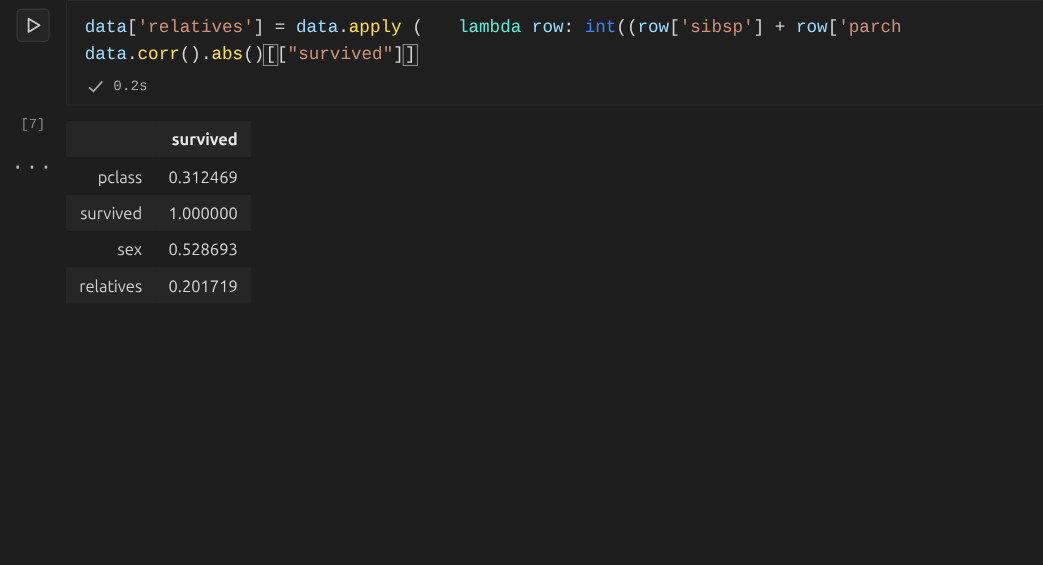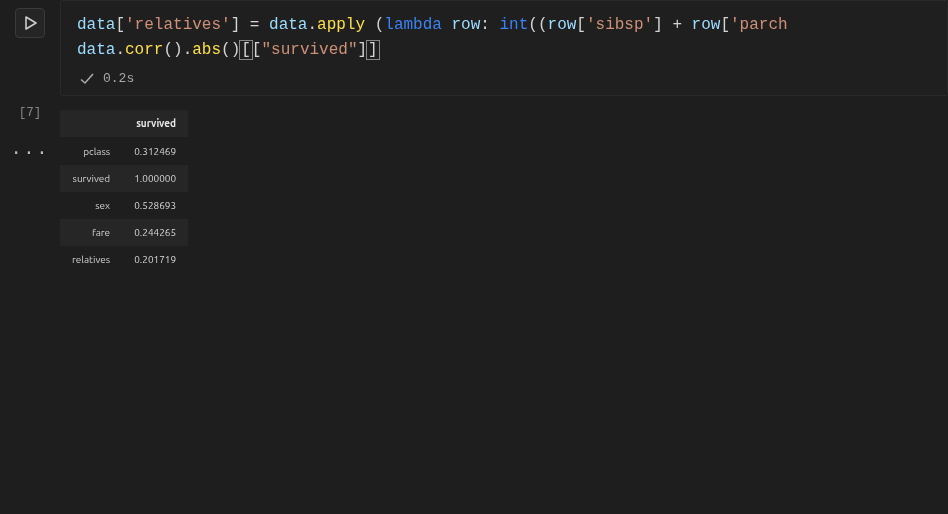--- a/index.html
+++ b/index.html
@@ -59,21 +59,21 @@
     padding: 12px 16px 6px 16px;
     font-family: Consolas, "Courier New", monospace;
     font-size: 16px;
     line-height: 1.55;
     white-space: pre;
     overflow: hidden;
     color: #d4d4d4;
   }
   .tok-ident { color: #9cdcfe; }
   .tok-str   { color: #ce9178; }
-  .tok-kw    { color: #3b82f6; }
+  .tok-kw    { color: #5eead4; margin-left: 32px; }
   .tok-func  { color: #fde047; }
   .tok-builtin { color: #3b82f6; }
   .tok-punc  { color: #d4d4d4; }
   .cursor-box {
     outline: 1px solid #888;
     padding: 0 1px;
   }
   .status-line {
     display: flex;
     align-items: center;
@@ -82,21 +82,21 @@
     color: #a8a8a8;
     font-size: 13px;
     padding-left: 2px;
     text-align: center;
   }
   .output-area {
     margin-top: 14px;
   }
   table.df {
     border-collapse: collapse;
-    font-size: 10px;
+    font-size: 15px;
     color: #d9d9d9;
   }
   table.df th, table.df td {
     padding: 8px 12px;
     text-align: right;
   }
   table.df thead th {
     font-weight: 700;
     color: #e8e8e8;
     background: #262626;
@@ -155,24 +155,20 @@
             </tr>
           <tr>
               <th>survived</th>
               <td>1.000000</td>
             </tr>
           <tr>
               <th>sex</th>
               <td>0.528693</td>
             </tr>
           <tr>
-              <th>fare</th>
-              <td>0.244265</td>
-            </tr>
-          <tr>
               <th>relatives</th>
               <td>0.201719</td>
             </tr>
         </tbody>
       </table>
     </div>
   </div>
 </div>
 
 </body></html>

